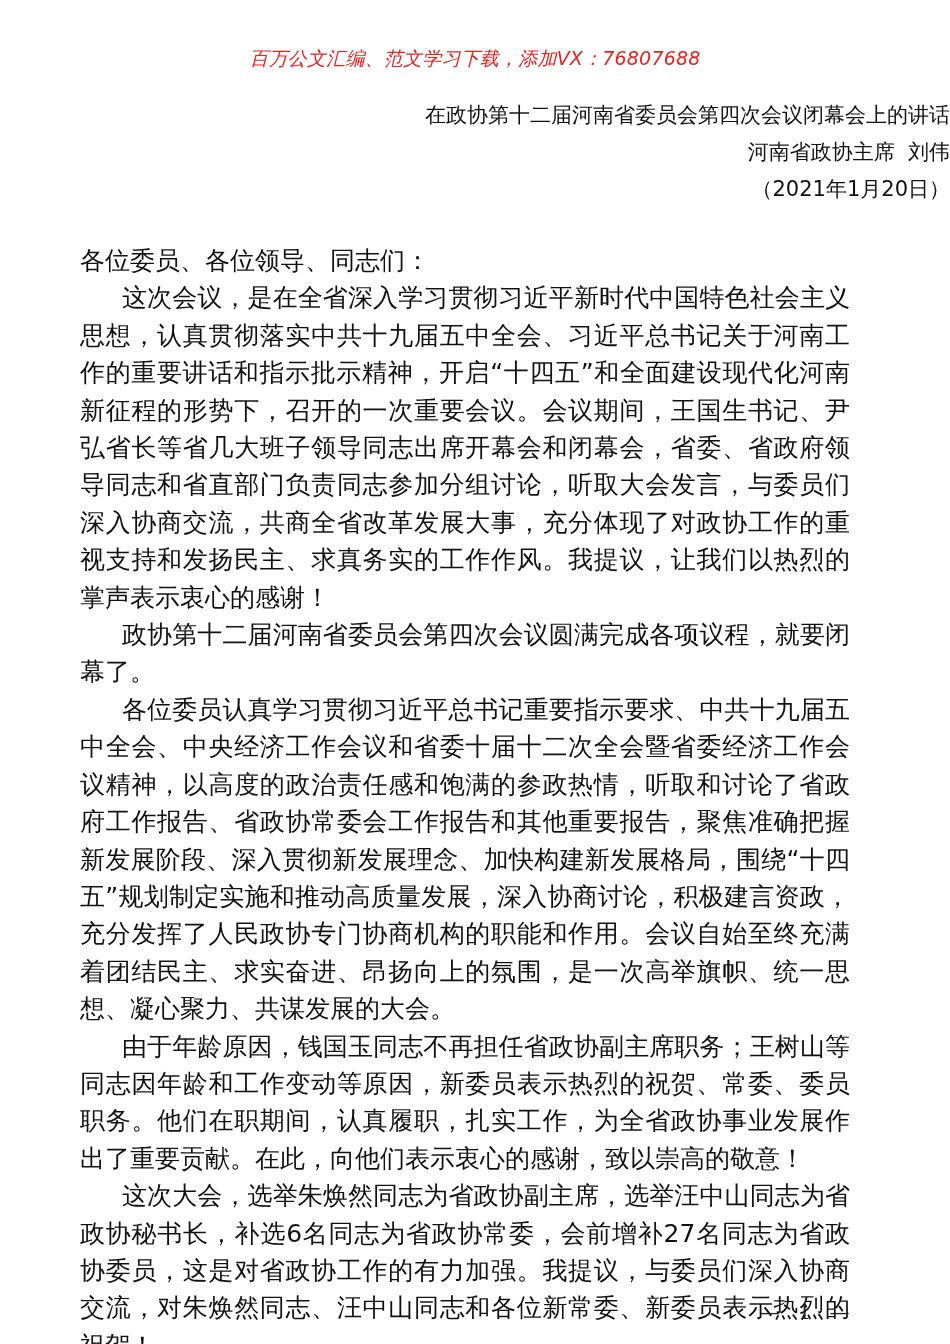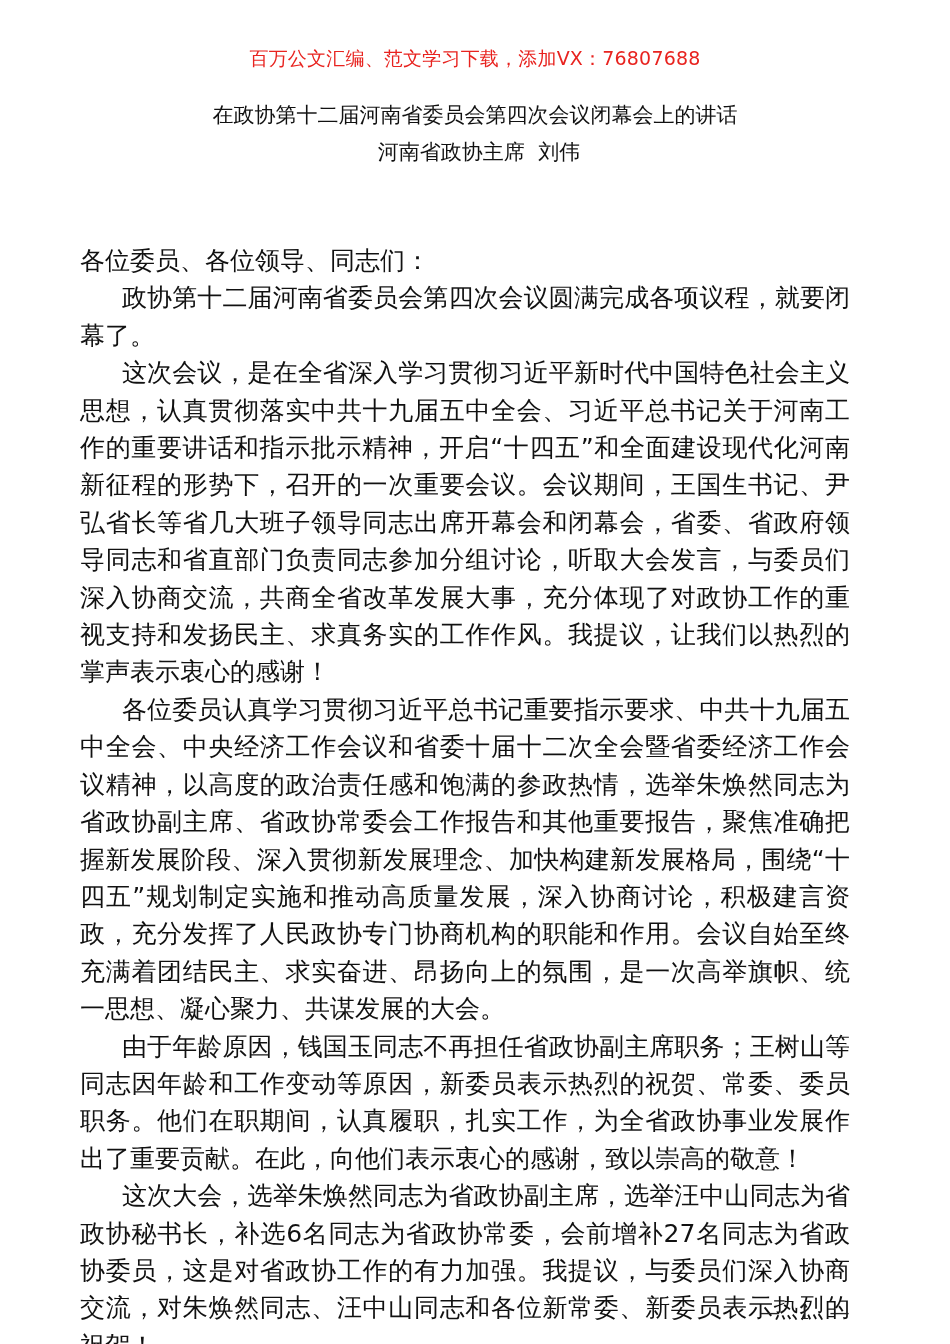--- a/index.html
+++ b/index.html
@@ -1,41 +1,42 @@
 <!DOCTYPE html>
 <html><head>
 <meta charset="utf-8">
 <style>
   html, body { margin: 0; padding: 0; background: #ffffff; }
   body { width: 950px; height: 1344px; position: relative; overflow: hidden;
          font-family: "DejaVu Sans", "Liberation Sans", sans-serif; color: #111; }
   .watermark { position: absolute; top: 46px; left: 0; width: 950px; text-align: center;
-               font-size: 19px; color: #e8231f; letter-spacing: 0.2px; }
-  .title-block { position: absolute; top: 97px; left: 0; width: 950px; text-align: center;
+               font-size: 19px; color: #e8231f; letter-spacing: 0.2px; font-style: italic; }
+  .title-block { position: absolute; top: 97px; left: 0; width: 950px; text-align: right;
                  font-size: 21px; line-height: 37px; color: #111; }
   .body-text { position: absolute; top: 242px; left: 80px; width: 770px;
                font-size: 25px; line-height: 37.4px; color: #111; text-align: justify; }
   .body-text p { margin: 0; }
   .indent { text-indent: 42px; }
   .page-num { position: absolute; top: 1300px; left: 760px; font-size: 20px;
               font-family: "DejaVu Serif", serif; color: #222; letter-spacing: 6px; }
 </style>
 </head>
 <body>
 
 <div class="watermark">百万公文汇编、范文学习下载，添加VX：76807688</div>
 
 <div class="title-block">
   <div>在政协第十二届河南省委员会第四次会议闭幕会上的讲话</div>
   <div style="white-space:pre;margin-left:8px;">河南省政协主席  刘伟</div>
+  <div>（2021年1月20日）</div>
 </div>
 
 <div class="body-text">
   <p>各位委员、各位领导、同志们：</p>
+  <p class="indent">这次会议，是在全省深入学习贯彻习近平新时代中国特色社会主义思想，认真贯彻落实中共十九届五中全会、习近平总书记关于河南工作的重要讲话和指示批示精神，开启“十四五”和全面建设现代化河南新征程的形势下，召开的一次重要会议。会议期间，王国生书记、尹弘省长等省几大班子领导同志出席开幕会和闭幕会，省委、省政府领导同志和省直部门负责同志参加分组讨论，听取大会发言，与委员们深入协商交流，共商全省改革发展大事，充分体现了对政协工作的重视支持和发扬民主、求真务实的工作作风。我提议，让我们以热烈的掌声表示衷心的感谢！</p>
   <p class="indent">政协第十二届河南省委员会第四次会议圆满完成各项议程，就要闭幕了。</p>
-  <p class="indent">这次会议，是在全省深入学习贯彻习近平新时代中国特色社会主义思想，认真贯彻落实中共十九届五中全会、习近平总书记关于河南工作的重要讲话和指示批示精神，开启“十四五”和全面建设现代化河南新征程的形势下，召开的一次重要会议。会议期间，王国生书记、尹弘省长等省几大班子领导同志出席开幕会和闭幕会，省委、省政府领导同志和省直部门负责同志参加分组讨论，听取大会发言，与委员们深入协商交流，共商全省改革发展大事，充分体现了对政协工作的重视支持和发扬民主、求真务实的工作作风。我提议，让我们以热烈的掌声表示衷心的感谢！</p>
-  <p class="indent">各位委员认真学习贯彻习近平总书记重要指示要求、中共十九届五中全会、中央经济工作会议和省委十届十二次全会暨省委经济工作会议精神，以高度的政治责任感和饱满的参政热情，选举朱焕然同志为省政协副主席、省政协常委会工作报告和其他重要报告，聚焦准确把握新发展阶段、深入贯彻新发展理念、加快构建新发展格局，围绕“十四五”规划制定实施和推动高质量发展，深入协商讨论，积极建言资政，充分发挥了人民政协专门协商机构的职能和作用。会议自始至终充满着团结民主、求实奋进、昂扬向上的氛围，是一次高举旗帜、统一思想、凝心聚力、共谋发展的大会。</p>
+  <p class="indent">各位委员认真学习贯彻习近平总书记重要指示要求、中共十九届五中全会、中央经济工作会议和省委十届十二次全会暨省委经济工作会议精神，以高度的政治责任感和饱满的参政热情，听取和讨论了省政府工作报告、省政协常委会工作报告和其他重要报告，聚焦准确把握新发展阶段、深入贯彻新发展理念、加快构建新发展格局，围绕“十四五”规划制定实施和推动高质量发展，深入协商讨论，积极建言资政，充分发挥了人民政协专门协商机构的职能和作用。会议自始至终充满着团结民主、求实奋进、昂扬向上的氛围，是一次高举旗帜、统一思想、凝心聚力、共谋发展的大会。</p>
   <p class="indent">由于年龄原因，钱国玉同志不再担任省政协副主席职务；王树山等同志因年龄和工作变动等原因，新委员表示热烈的祝贺、常委、委员职务。他们在职期间，认真履职，扎实工作，为全省政协事业发展作出了重要贡献。在此，向他们表示衷心的感谢，致以崇高的敬意！</p>
   <p class="indent">这次大会，选举朱焕然同志为省政协副主席，选举汪中山同志为省政协秘书长，补选6名同志为省政协常委，会前增补27名同志为省政协委员，这是对省政协工作的有力加强。我提议，与委员们深入协商交流，对朱焕然同志、汪中山同志和各位新常委、新委员表示热烈的祝贺！</p>
   <p class="indent">统一思想、同志们！</p>
 </div>
 
 <div class="page-num">— 1 —</div>
 
 </body></html>

